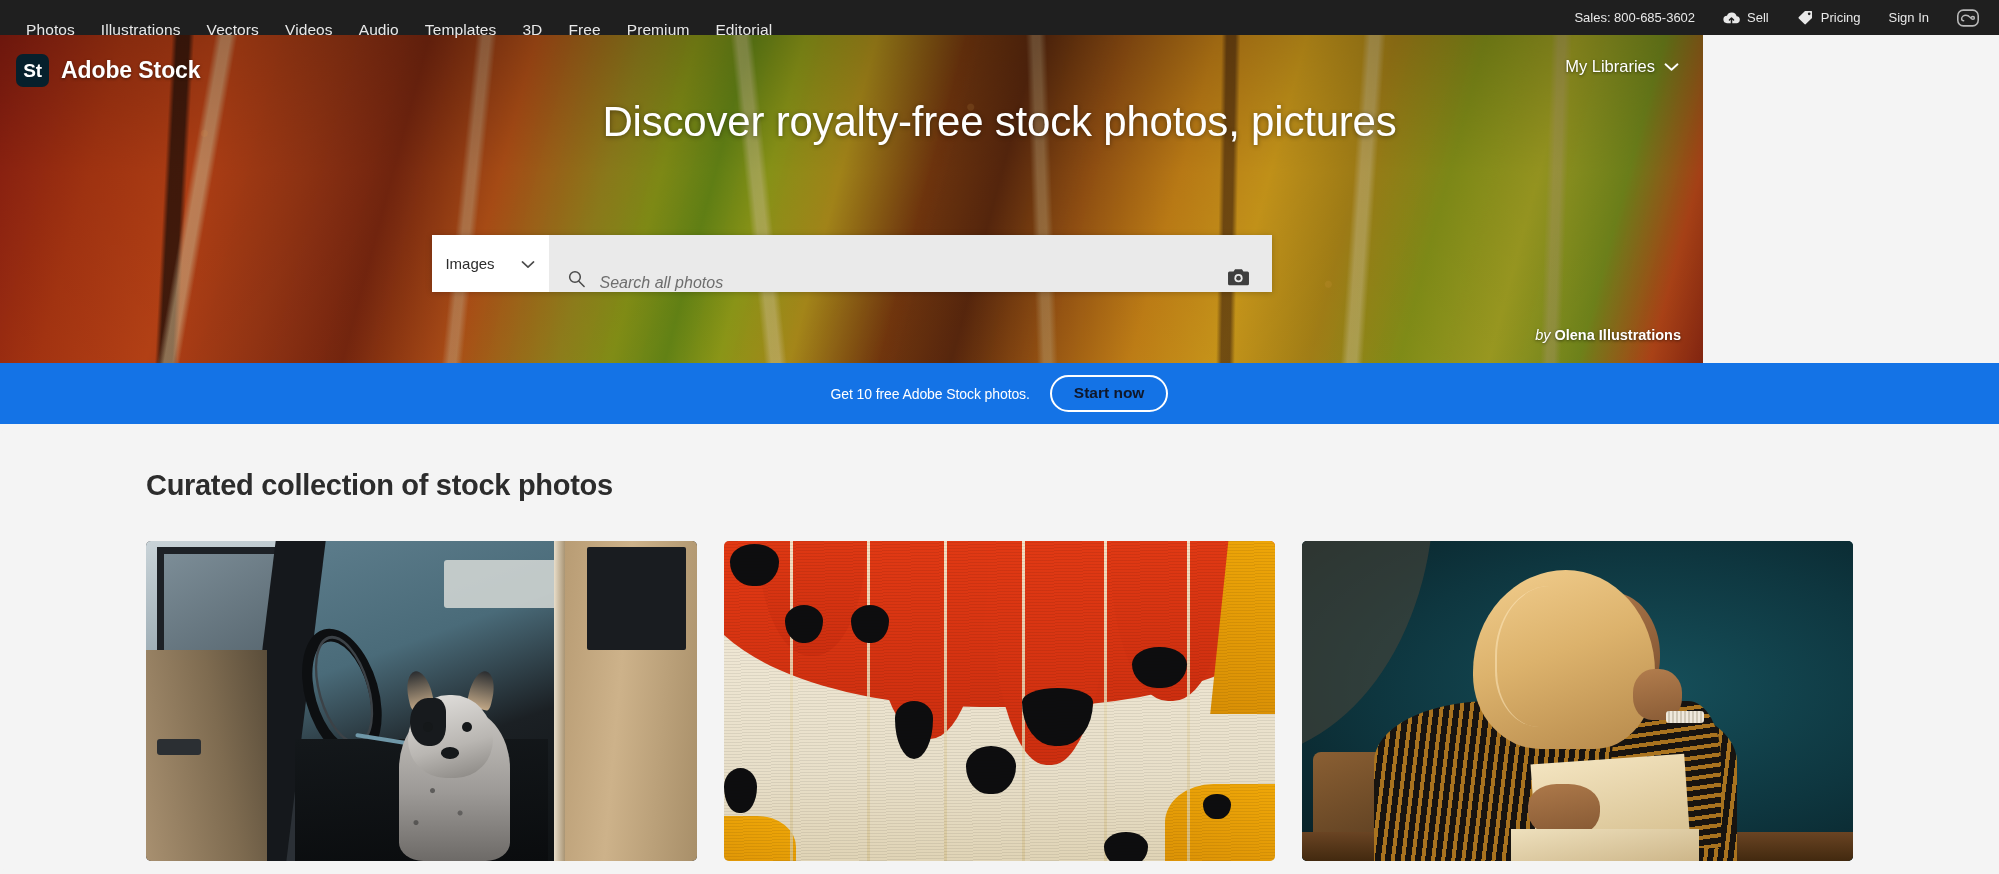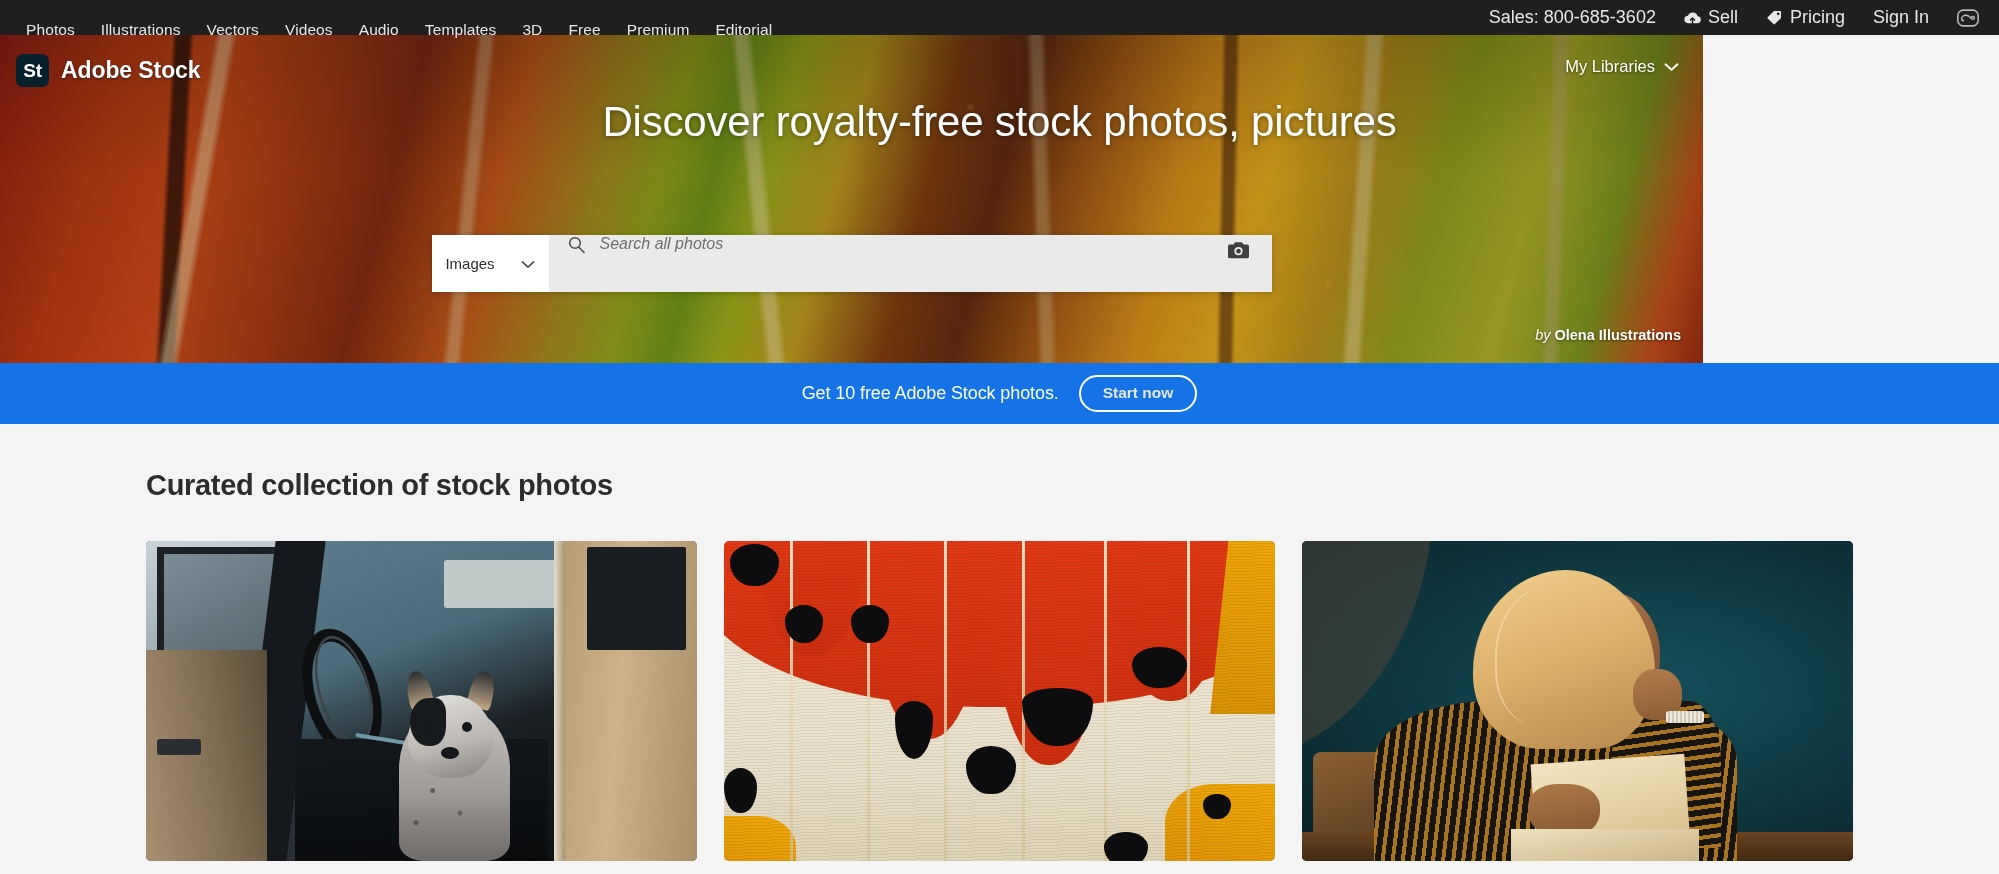--- a/index.html
+++ b/index.html
@@ -38,21 +38,21 @@
     letter-spacing: .1px;
   }
   .topnav-right {
     margin-left: auto;
     display: flex;
     align-items: center;
     margin-right: 14px;
   }
   .topnav-right .tn-item {
     color: #e8e8e8;
-    font-size: 18px;
+    font-size: 13px;
     text-decoration: none;
     padding: 0 14px;
     line-height: 35px;
     display: flex;
     align-items: center;
     gap: 7px;
     white-space: nowrap;
   }
   .tn-icon { display: inline-flex; align-items: center; }
   .cc-logo { padding: 0 6px 0 14px; display: flex; align-items: center; }
@@ -190,21 +190,21 @@
     align-items: center;
     justify-content: center;
     gap: 26px;
     cursor: pointer;
     flex: 0 0 auto;
   }
   .search-type span { font-size: 15px; color: #2c2c2c; }
   .search-field {
     flex: 1;
     display: flex;
-    align-items: flex-start;
+    align-items: flex-end;
     padding: 0 14px 0 18px;
     gap: 14px;
   }
   .search-placeholder {
     font-size: 16px;
     font-style: italic;
     color: #6e6e6e;
     flex: 1;
   }
   .camera-btn {
@@ -235,28 +235,28 @@
     height: 61px;
     background: #1473e6;
     display: flex;
     align-items: center;
     justify-content: center;
     gap: 20px;
     z-index: 20;
   }
   .promo-text {
     color: #fff;
-    font-size: 18px;
+    font-size: 14px;
     letter-spacing: -.1px;
   }
   .promo-btn {
     border: 2px solid #fff;
     border-radius: 999px;
     background: transparent;
-    color: #e5e5e5;
+    color: #0f172a;
     font-size: 15.5px;
     font-weight: 700;
     padding: 8px 22px 9px;
     cursor: pointer;
     font-family: inherit;
     line-height: 1;
   }
 
   
   .section {

